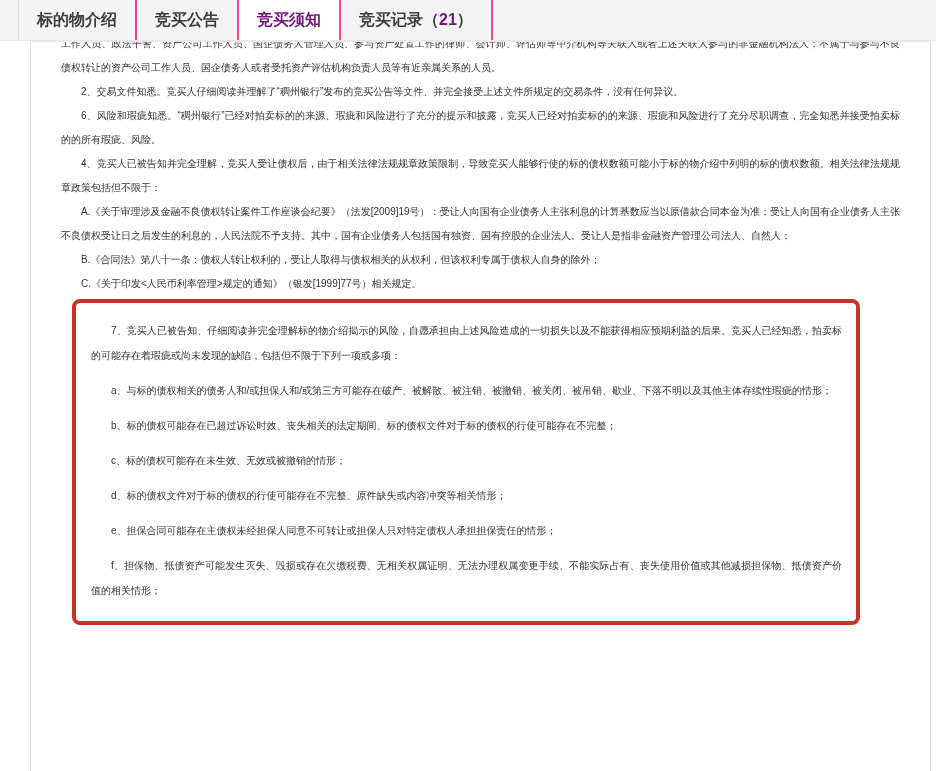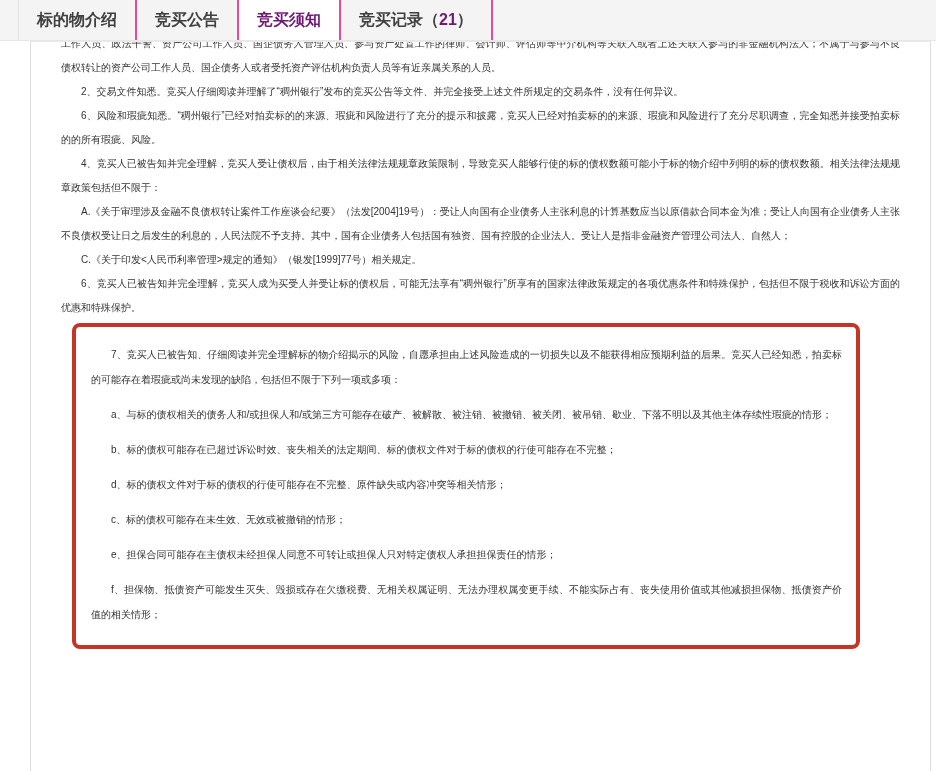--- a/index.html
+++ b/index.html
@@ -61,29 +61,29 @@
         <span class="count">21</span>
         <span>）</span>
     </div>
   </div>
 
   <div class="panel">
     <p class="para continuation">工作人员、政法干警、资产公司工作人员、国企债务人管理人员、参与资产处置工作的律师、会计师、评估师等中介机构等关联人或者上述关联人参与的非金融机构法人；不属于与参与不良债权转让的资产公司工作人员、国企债务人或者受托资产评估机构负责人员等有近亲属关系的人员。</p>
     <p class="para">2、交易文件知悉。竞买人仔细阅读并理解了“稠州银行”发布的竞买公告等文件、并完全接受上述文件所规定的交易条件，没有任何异议。</p>
     <p class="para">6、风险和瑕疵知悉。“稠州银行”已经对拍卖标的的来源、瑕疵和风险进行了充分的提示和披露，竞买人已经对拍卖标的的来源、瑕疵和风险进行了充分尽职调查，完全知悉并接受拍卖标的的所有瑕疵、风险。</p>
     <p class="para">4、竞买人已被告知并完全理解，竞买人受让债权后，由于相关法律法规规章政策限制，导致竞买人能够行使的标的债权数额可能小于标的物介绍中列明的标的债权数额。相关法律法规规章政策包括但不限于：</p>
-    <p class="para">A.《关于审理涉及金融不良债权转让案件工作座谈会纪要》（法发[2004]19号）：受让人向国有企业债务人主张利息的计算基数应当以原借款合同本金为准；受让人向国有企业债务人主张不良债权受让日之后发生的利息的，人民法院不予支持。其中，国有企业债务人包括国有独资、国有控股的企业法人。受让人是指非金融资产管理公司法人、自然人；</p>
+    <p class="para">A.《关于审理涉及金融不良债权转让案件工作座谈会纪要》（法发[2009]19号）：受让人向国有企业债务人主张利息的计算基数应当以原借款合同本金为准；受让人向国有企业债务人主张不良债权受让日之后发生的利息的，人民法院不予支持。其中，国有企业债务人包括国有独资、国有控股的企业法人。受让人是指非金融资产管理公司法人、自然人；</p>
+    <p class="para">B.《合同法》第八十一条：债权人转让权利的，受让人取得与债权相关的从权利，但该权利专属于债权人自身的除外；</p>
     <p class="para">C.《关于印发&lt;人民币利率管理&gt;规定的通知》（银发[1999]77号）相关规定。</p>
-    <p class="para">6、竞买人已被告知并完全理解，竞买人成为买受人并受让标的债权后，可能无法享有“稠州银行”所享有的国家法律政策规定的各项优惠条件和特殊保护，包括但不限于税收和诉讼方面的优惠和特殊保护。</p>
 
     <div class="risk-box">
       <p class="para">7、竞买人已被告知、仔细阅读并完全理解标的物介绍揭示的风险，自愿承担由上述风险造成的一切损失以及不能获得相应预期利益的后果。竞买人已经知悉，拍卖标的可能存在着瑕疵或尚未发现的缺陷，包括但不限于下列一项或多项：</p>
       <p class="para">a、与标的债权相关的债务人和/或担保人和/或第三方可能存在破产、被解散、被注销、被撤销、被关闭、被吊销、歇业、下落不明以及其他主体存续性瑕疵的情形；</p>
       <p class="para">b、标的债权可能存在已超过诉讼时效、丧失相关的法定期间、标的债权文件对于标的债权的行使可能存在不完整；</p>
+      <p class="para">c、标的债权可能存在未生效、无效或被撤销的情形；</p>
       <p class="para">d、标的债权文件对于标的债权的行使可能存在不完整、原件缺失或内容冲突等相关情形；</p>
-      <p class="para">c、标的债权可能存在未生效、无效或被撤销的情形；</p>
       <p class="para">e、担保合同可能存在主债权未经担保人同意不可转让或担保人只对特定债权人承担担保责任的情形；</p>
       <p class="para">f、担保物、抵债资产可能发生灭失、毁损或存在欠缴税费、无相关权属证明、无法办理权属变更手续、不能实际占有、丧失使用价值或其他减损担保物、抵债资产价值的相关情形；</p>
 
     </div>
   </div>
 
 </div>
 
 </body></html>

